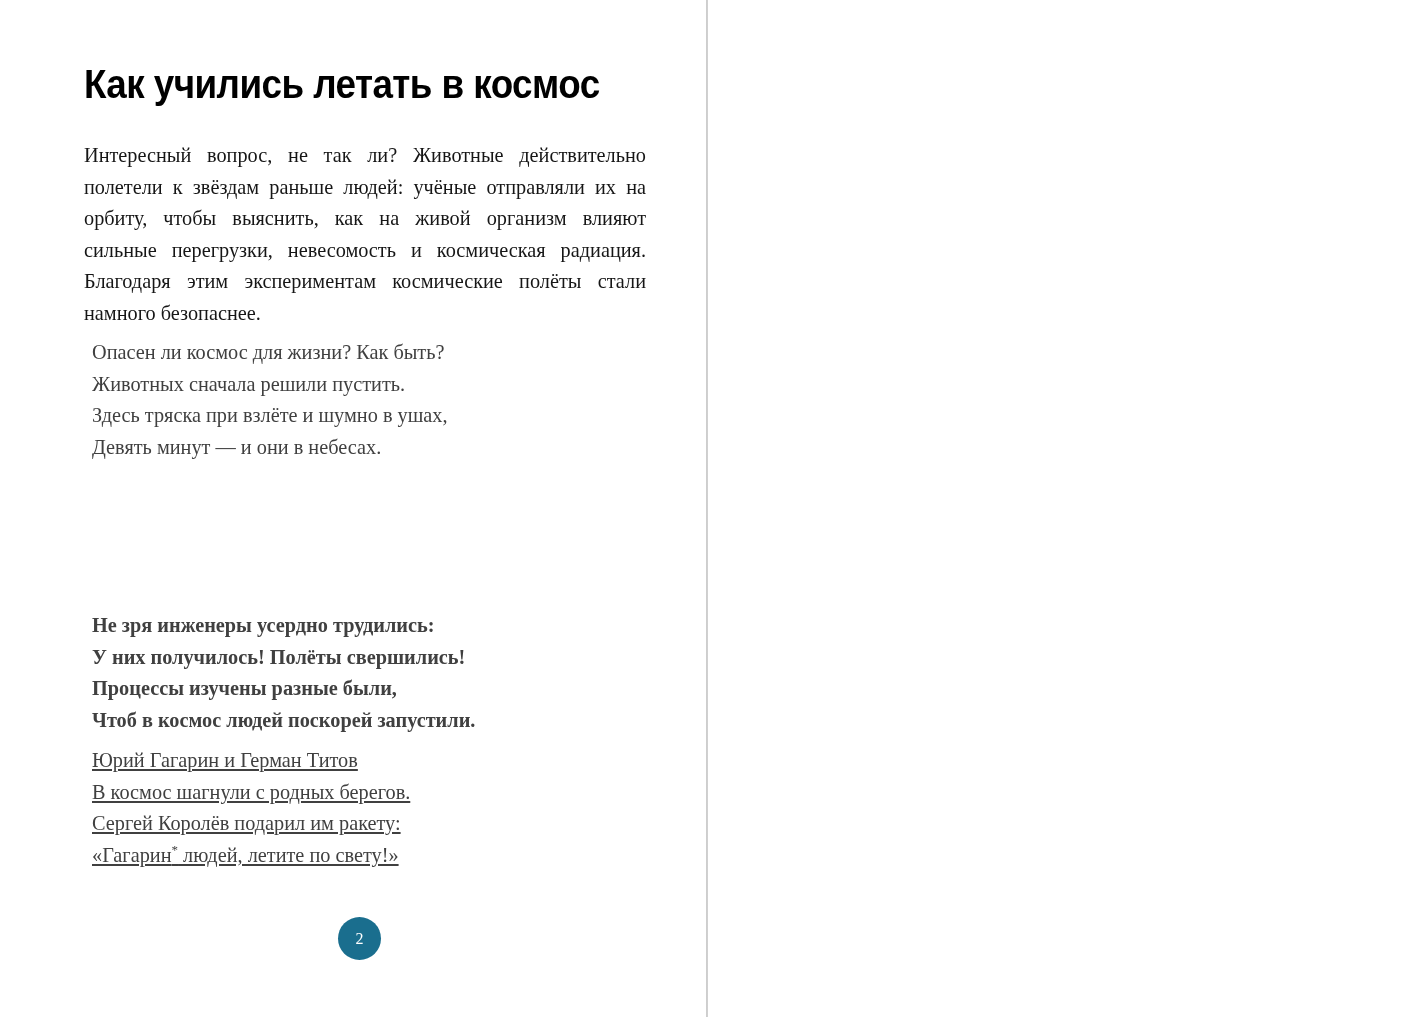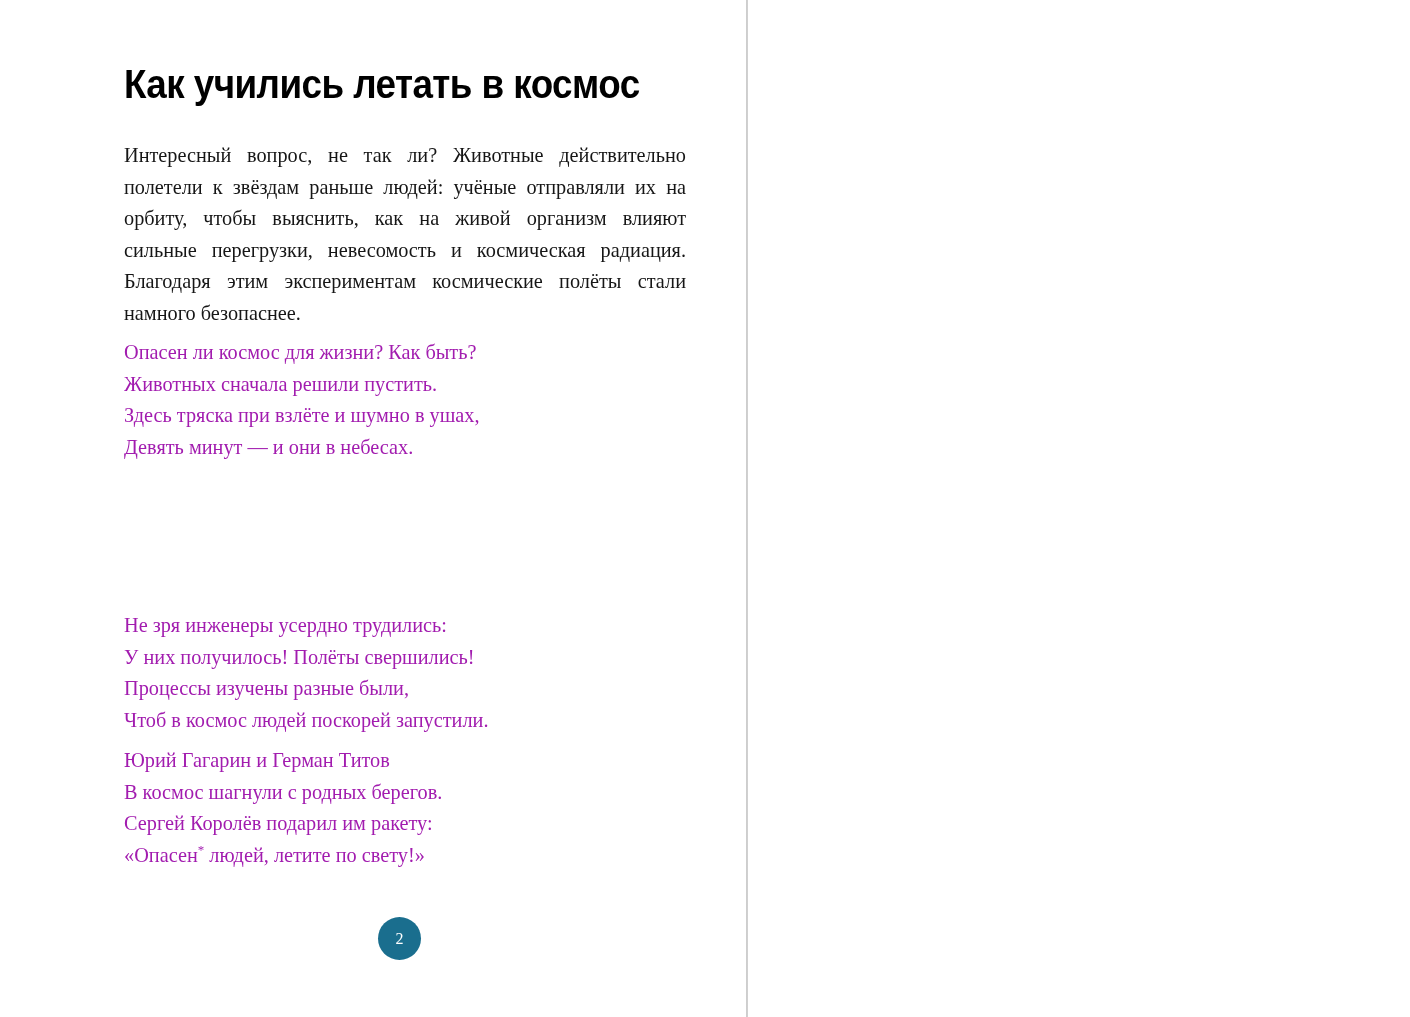--- a/index.html
+++ b/index.html
@@ -4,21 +4,21 @@
 <style>
   html,body{margin:0;padding:0;}
   body{
     width:1410px;height:1017px;
     background:#ffffff;
     font-family:"Liberation Serif", serif;
     color:#1a1a1a;
     overflow:hidden;
     position:relative;
   }
-  .spread{position:absolute;inset:0;display:flex;margin-left:40px;}
+  .spread{position:absolute;inset:0;display:flex;}
   .page{position:relative;height:1017px;}
   .page-left{width:706px;}
   .page-right{width:704px;}
 
   .fold{
     position:absolute;left:706px;top:0;width:2px;height:1017px;
     background:linear-gradient(to right,#e2e2e2,#b9b9b9,#e8e8e8);
   }
 
   
@@ -35,30 +35,30 @@
   }
   .intro{
     position:absolute;left:84px;top:140px;width:562px;
     font-size:20.3px;
     line-height:31.5px;
     text-align:justify;
     color:#161616;
     hyphens:manual;
   }
   .stanza{
-    position:absolute;left:84px;
+    position:absolute;left:92px;
     font-size:20.3px;
     line-height:31.5px;
-    color:#a21caf;
+    color:#404040;
     white-space:pre-line;
   }
   #stanza-1{top:337px;}
   #stanza-2{top:473px;}
-  #stanza-3{top:610px;}
-  #stanza-4{top:745px;}
+  #stanza-3{top:610px;font-weight:bold;}
+  #stanza-4{top:745px;text-decoration:underline;}
 
   .footnote-mark{
     font-size:13px;
     vertical-align:super;
     line-height:0;
   }
 
   
   .badge{
     position:absolute;
@@ -88,21 +88,21 @@
 Здесь тряска при взлёте и шумно в ушах,
 Девять минут — и они в небесах.</div>
     <div class="stanza" id="stanza-3">Не зря инженеры усердно трудились:
 У них получилось! Полёты свершились!
 Процессы изучены разные были,
 Чтоб в космос людей поскорей запустили.</div>
 
     <div class="stanza" id="stanza-4"><span>Юрий Гагарин и Герман Титов
 В космос шагнули с родных берегов.
 Сергей Королёв подарил им ракету:</span>
-<span>«Опасен</span><span class="footnote-mark">*</span><span> людей, летите по свету!»</span></div>
+<span>«Гагарин</span><span class="footnote-mark">*</span><span> людей, летите по свету!»</span></div>
 
     <div class="badge" id="badge-left">2</div>
   </div>
 
   <div class="fold"></div>
 
   <div class="page page-right">
 
     
     

